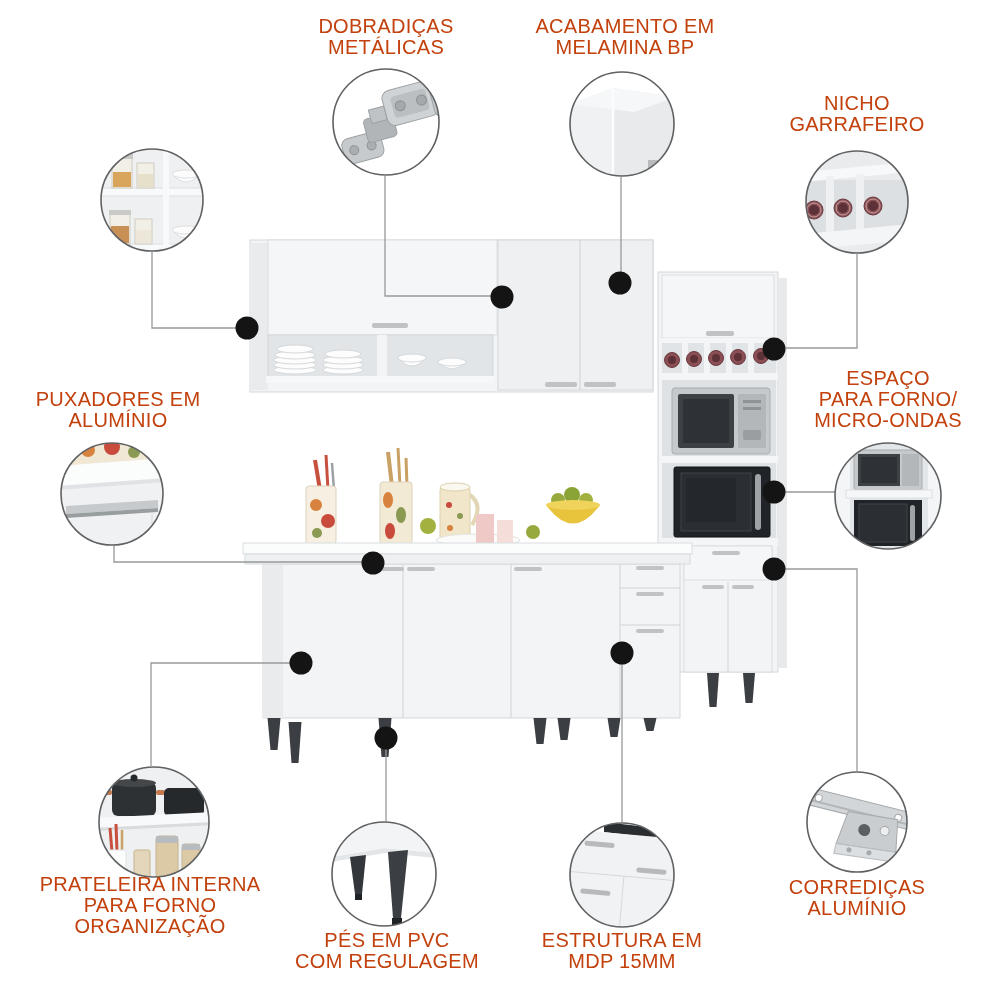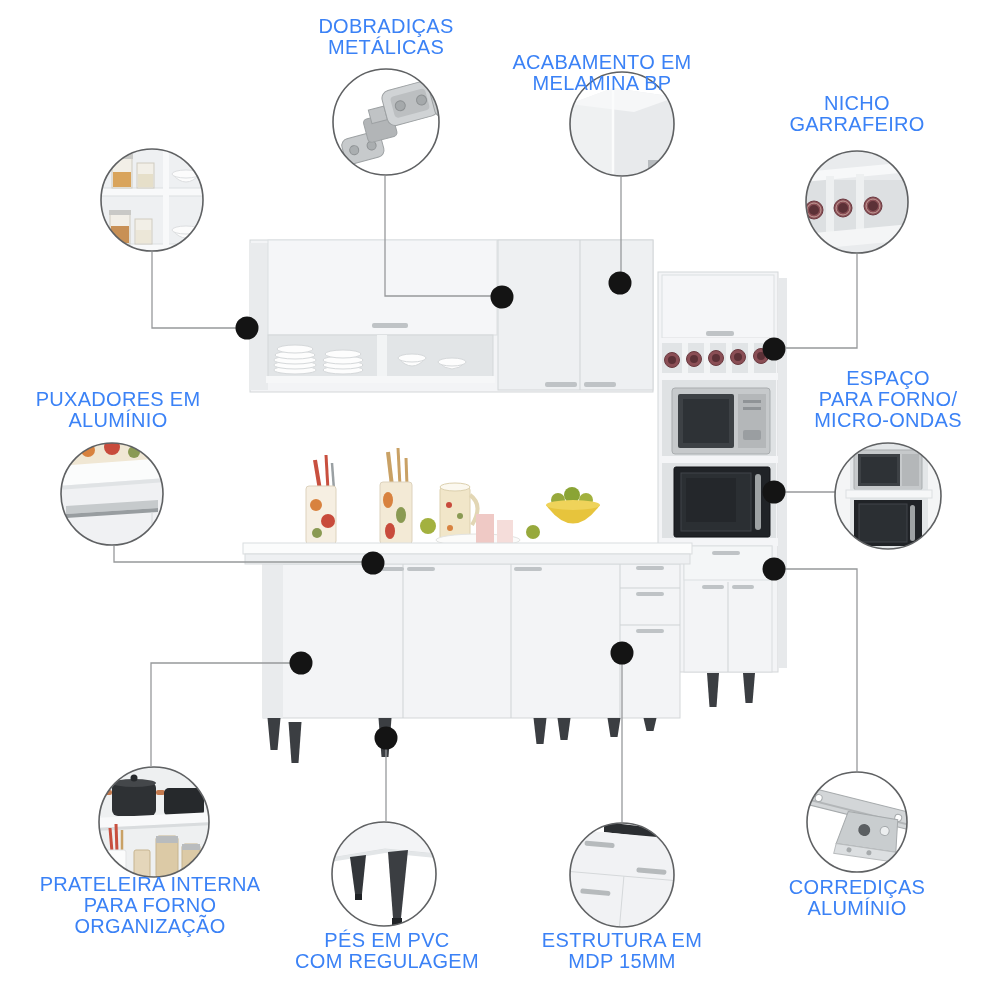--- a/index.html
+++ b/index.html
@@ -1,20 +1,20 @@
 <!DOCTYPE html>
 <html><head>
 <meta charset="utf-8">
 <style>
   html,body{margin:0;padding:0;background:#ffffff;}
   .stage{position:relative;width:1000px;height:1000px;background:#ffffff;overflow:hidden;
          font-family:"Liberation Sans",sans-serif;}
   .scene{position:absolute;left:0;top:0;width:1000px;height:1000px;}
   .label{position:absolute;transform:translateX(-50%);text-align:center;
-         font-size:20px;line-height:21px;letter-spacing:.3px;color:#3b82f6;
+         font-size:20px;line-height:21px;letter-spacing:.3px;color:#c2410c;
          white-space:pre-line;font-weight:400;}
 </style>
 </head>
 <body>
 
 <div class="stage">
 
 <svg class="scene" viewBox="0 0 1000 1000">
   <defs>
     <clipPath id="clip-amplo">
@@ -426,21 +426,21 @@
       <circle cx="857" cy="822" r="50" fill="none" stroke="#5f6163" stroke-width="1.6"></circle>
     </g>
 
   </g>
 </svg>
 
 
   <div class="label" style="left:386px;top:16px;width:240px;">DOBRADIÇAS
 METÁLICAS</div>
 
-  <div class="label" style="left:602px;top:16px;width:250px;margin-top:36px;">ACABAMENTO EM
+  <div class="label" style="left:625px;top:16px;width:250px;">ACABAMENTO EM
 MELAMINA BP</div>
 
   <div class="label" style="left:857px;top:93px;width:220px;">NICHO
 GARRAFEIRO</div>
 
   <div class="label" style="left:118px;top:389px;width:240px;">PUXADORES EM
 ALUMÍNIO</div>
 
   <div class="label" style="left:888px;top:368px;width:220px;">ESPAÇO
 PARA FORNO/

